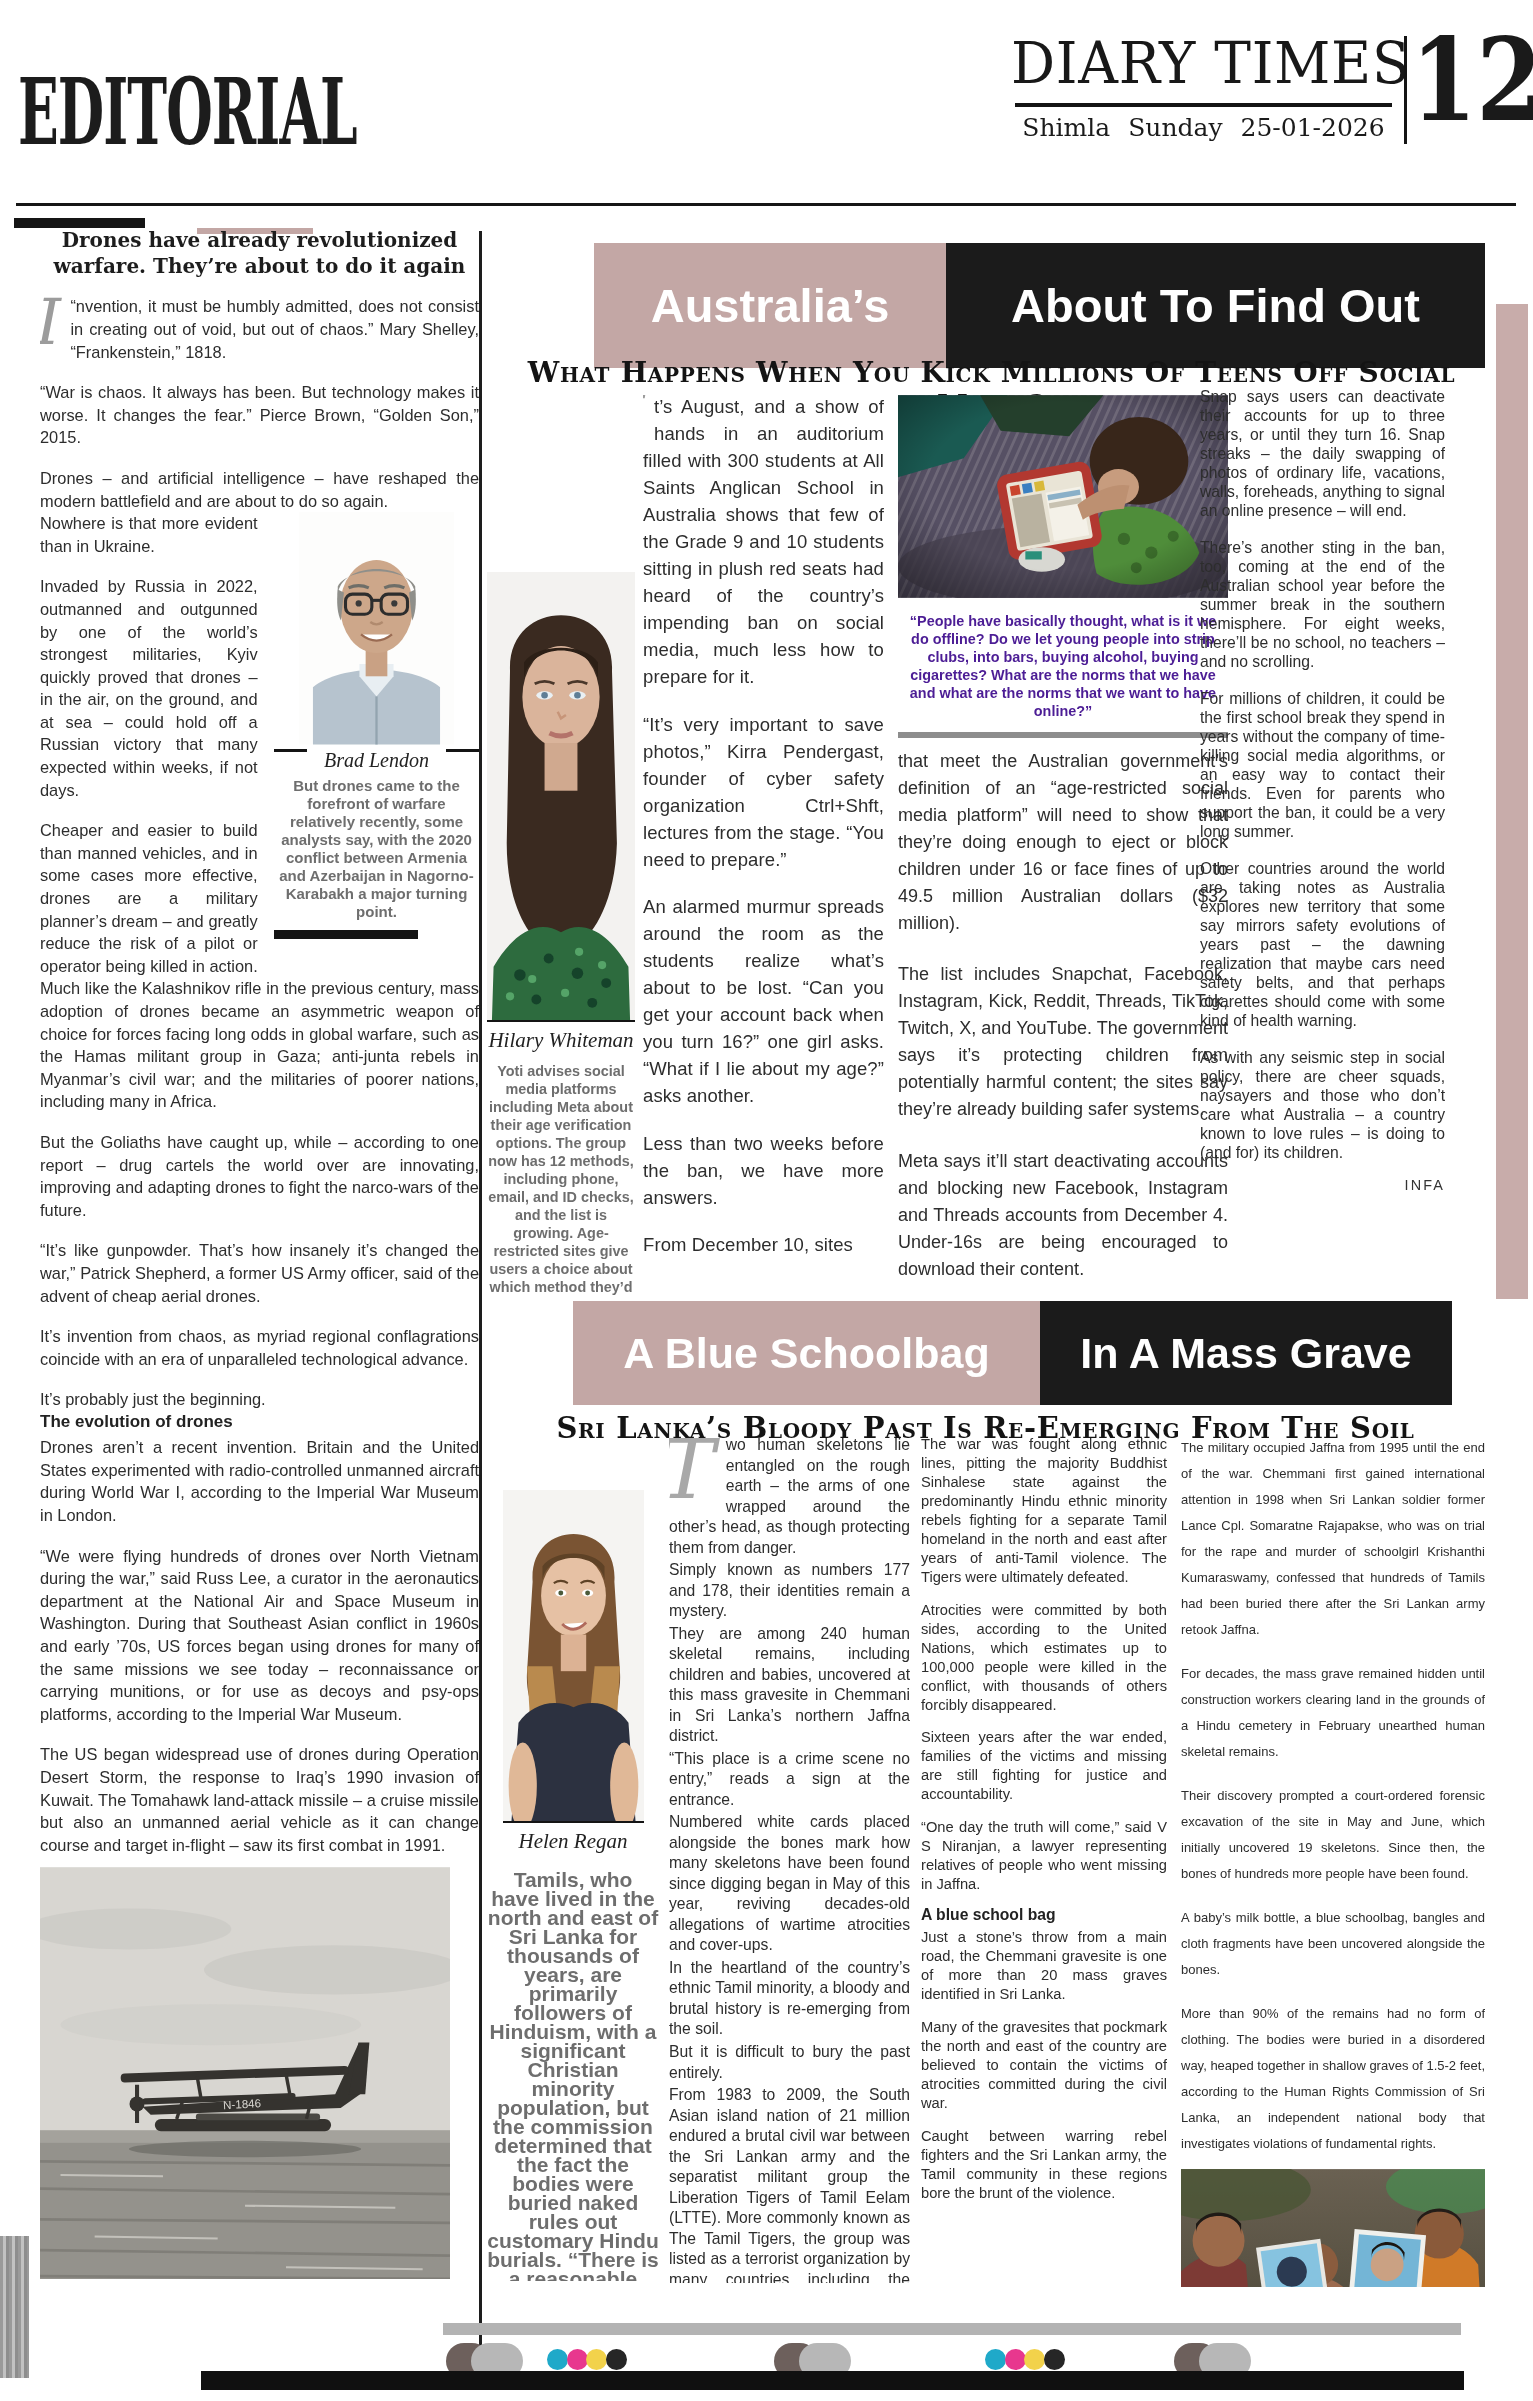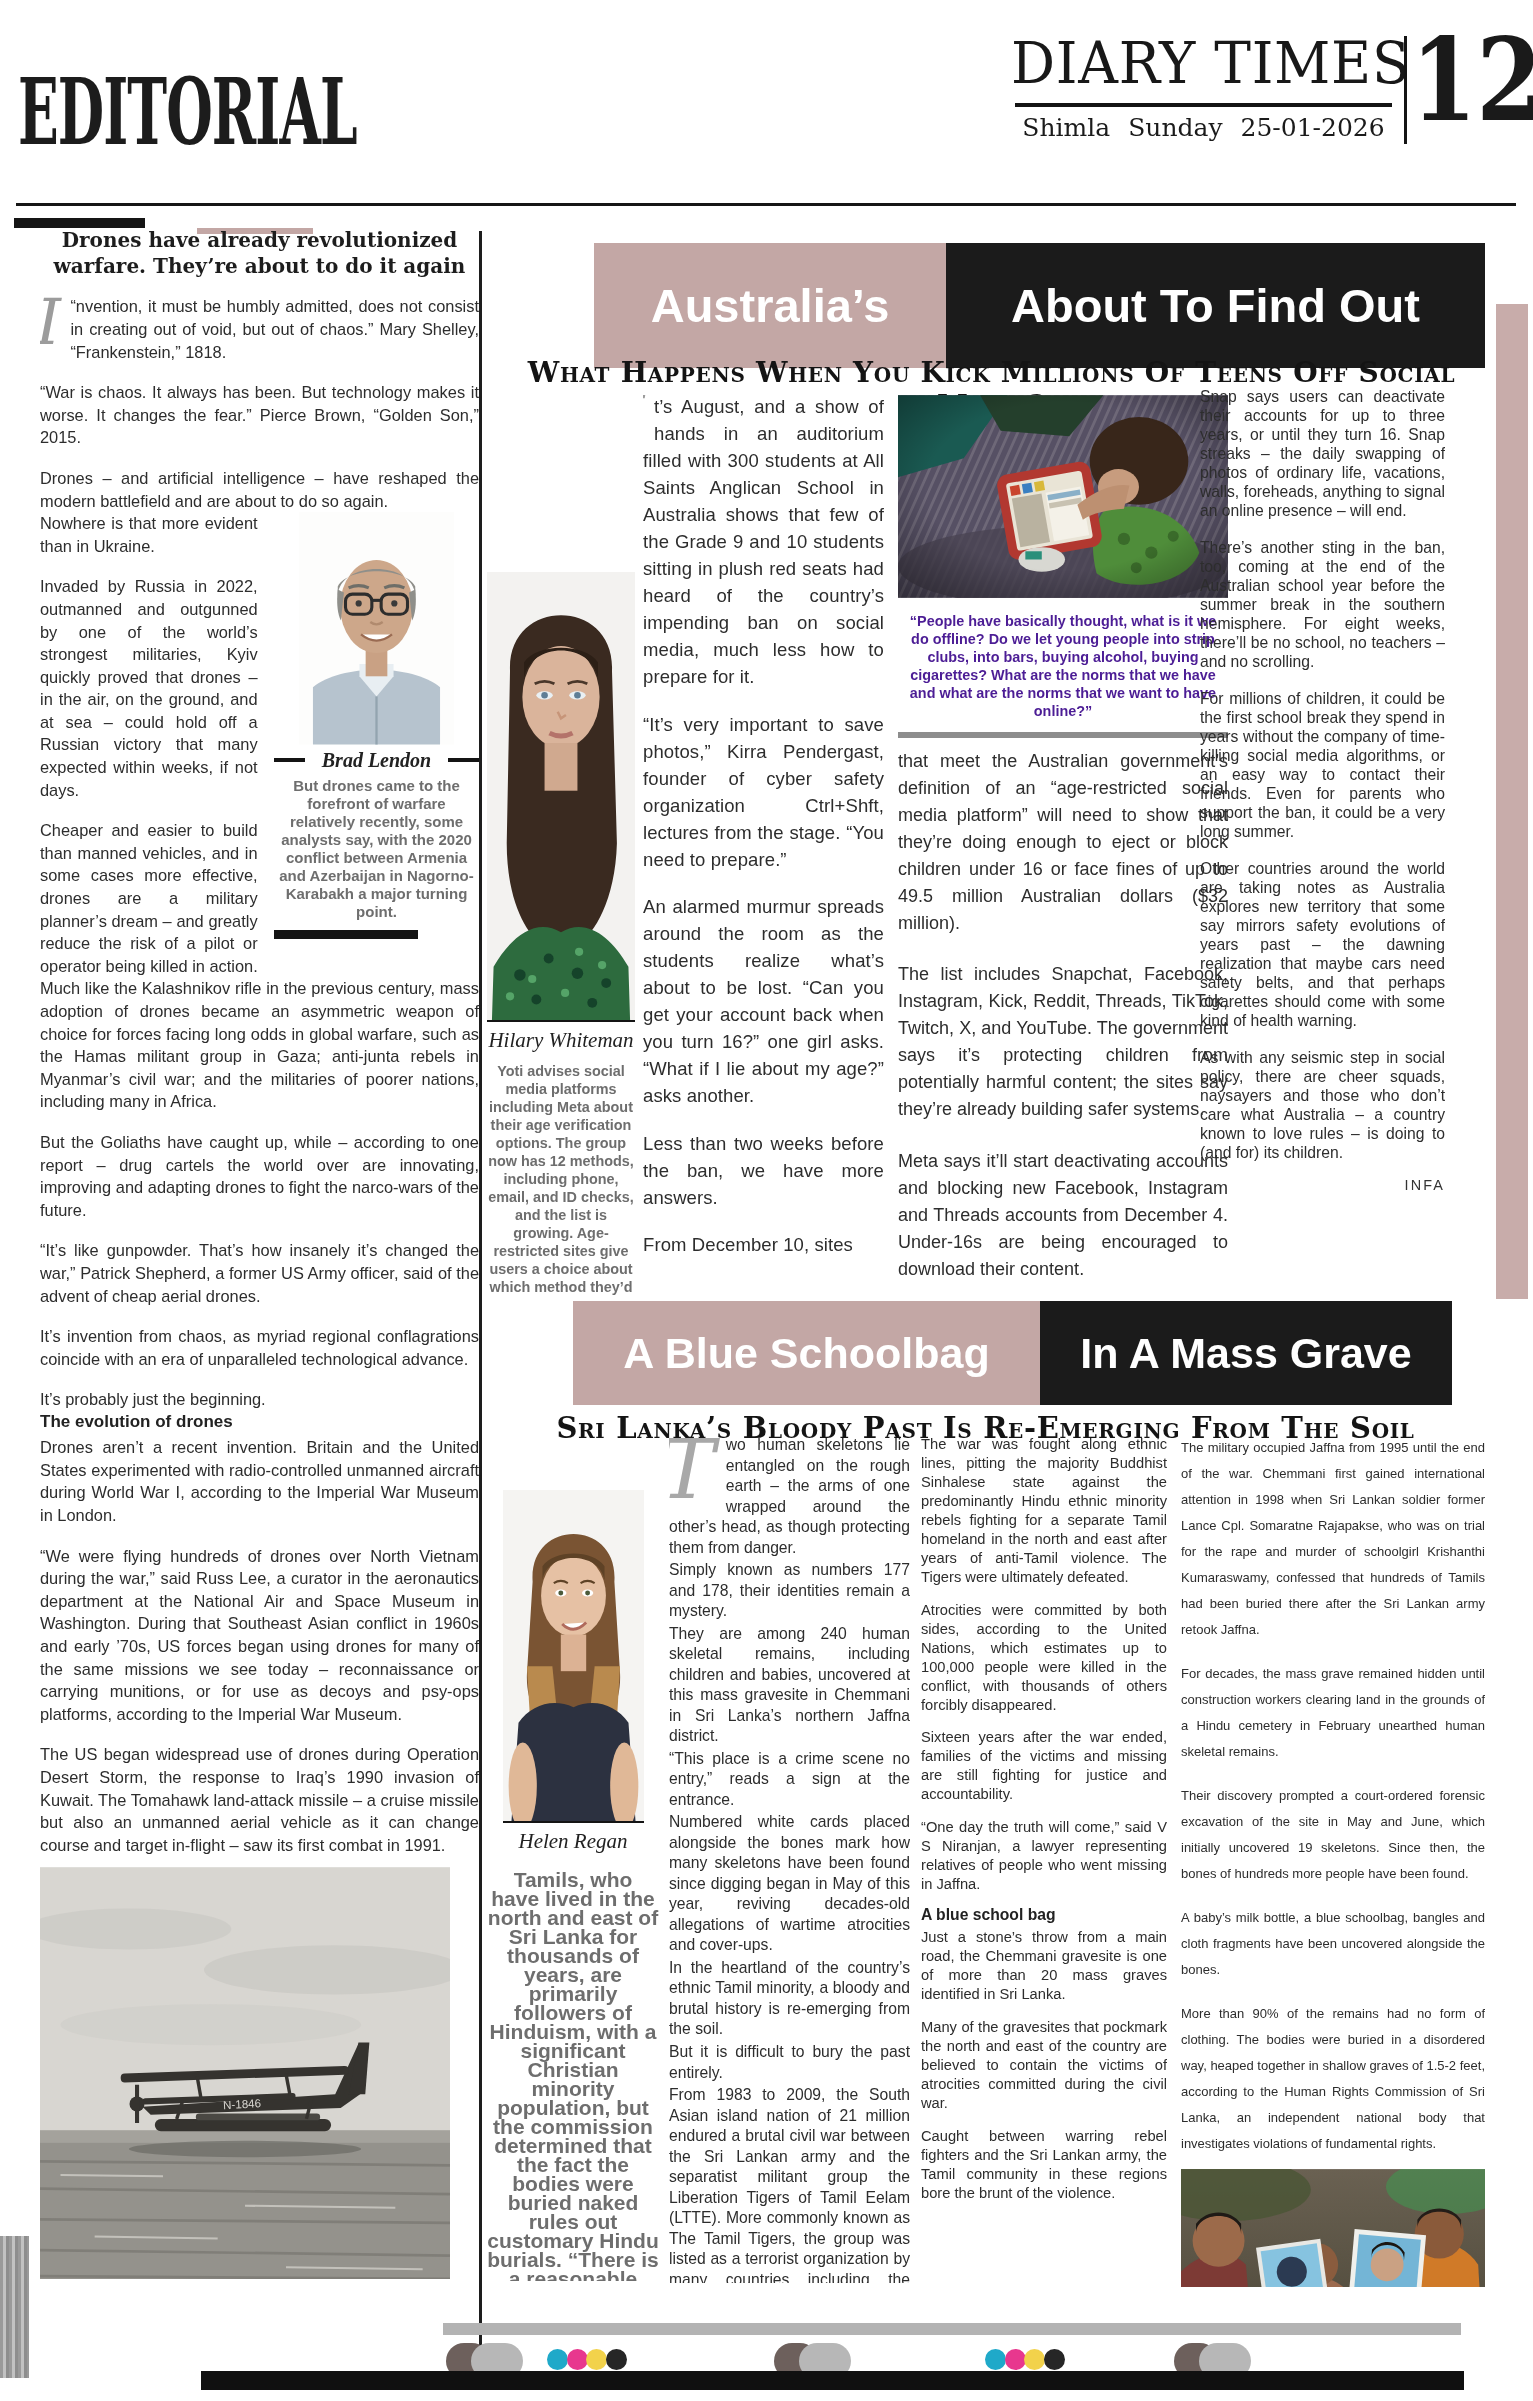--- a/index.html
+++ b/index.html
@@ -35,21 +35,21 @@
     color:#9c9c9c;line-height:.78;margin:2.7px 9.6px 0 0;}
   
   .drones-col{position:absolute;left:40px;top:227px;width:439px;height:2052px;overflow:hidden;}
   .drones-headline{font-family:"DejaVu Serif", serif;font-weight:bold;font-size:20px;line-height:1.3;
     text-align:center;color:#1d1d1d;margin:0 0 16.4px 0;}
   .drones-col .newsbody{font-size:16.4px;line-height:22.6px;--pgap:18px;}
   .drones-col .dropcap{font-size:63px;margin-left:-4.1px;}
   .evolution-subhead{font-weight:bold;font-size:17px;margin:0 0 2.7px 0;color:#222;}
   .brad-fig{float:right;width:205px;margin:4.1px 0 11px 16.4px;}
   .brad-photo{width:155px;margin:0 auto;display:block;}
-  .brad-name-row{display:flex;align-items:center;gap:17px;margin:4.1px 0 5.5px 0;font-weight:bold;}
+  .brad-name-row{display:flex;gap:17px;margin:4.1px 0 5.5px 0;}
   .brad-name-row .dash{flex:1;height:3.4px;background:#141414;}
   .fig-name{font-family:"Liberation Serif", serif;font-style:italic;font-size:20px;color:#222;white-space:nowrap;}
   .fig-note{font-weight:bold;font-size:15px;line-height:18px;color:#6e6e6e;text-align:center;}
   .brad-bar{width:144px;height:9px;background:#141414;margin:9.6px auto 0 0;}
   .seaplane-fig{margin-top:11px;}
   .seaplane-fig svg{display:block;width:410px;height:428px;}
   
   .aus-headline{position:absolute;left:594px;top:243px;height:125px;display:flex;}
   .hl-block{display:flex;align-items:center;justify-content:center;color:#ffffff;
     font-weight:bold;font-size:47px;white-space:nowrap;}

